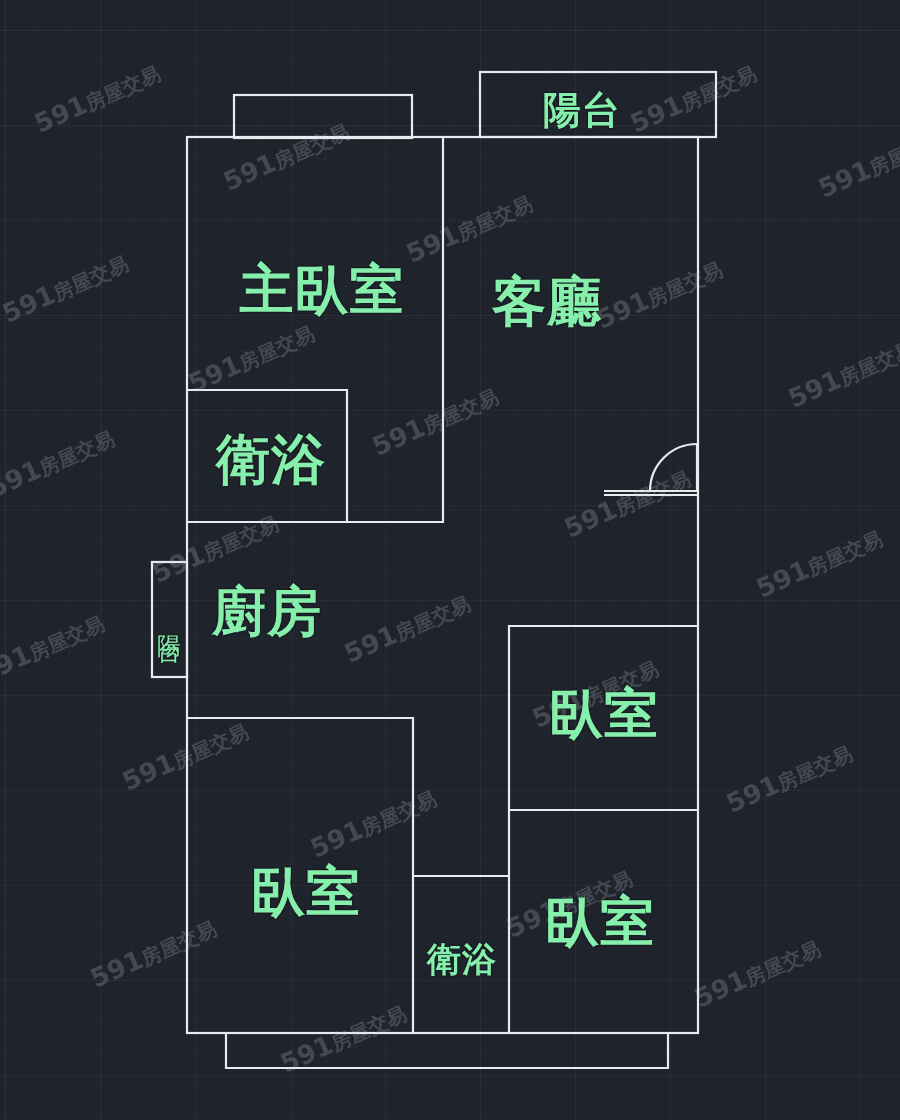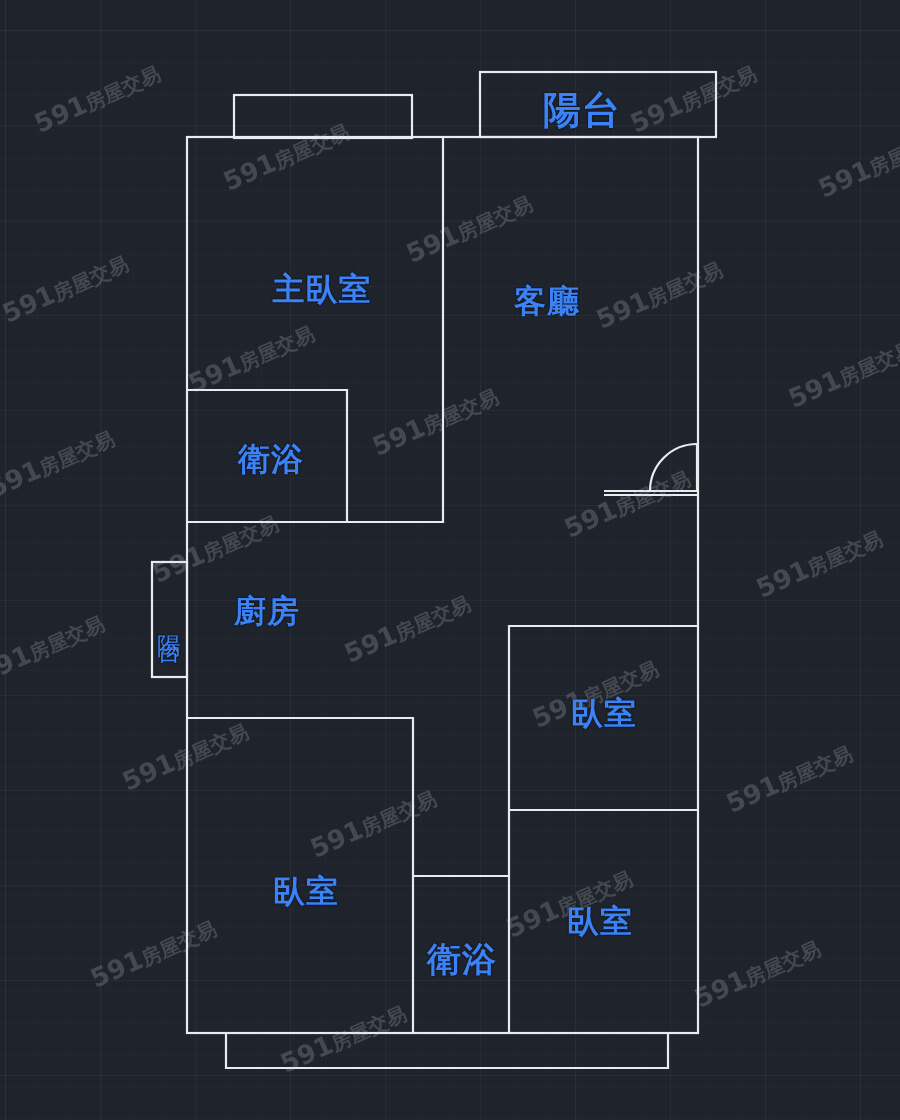--- a/index.html
+++ b/index.html
@@ -12,26 +12,26 @@
       linear-gradient(rgba(255,255,255,0.02) 1px, transparent 1px),
       linear-gradient(90deg, rgba(255,255,255,0.02) 1px, transparent 1px);
     background-size: 95px 95px, 95px 95px, 32px 32px, 32px 32px;
     background-position: -2px 30px, 5px -2px, -2px 30px, 5px -2px;
     position:relative;
     font-family:"DejaVu Sans", "Liberation Sans", sans-serif;
   }
   svg#plan { position:absolute; left:0; top:0; }
   .wall { fill:none; stroke:#e9ecef; stroke-width:2.2; }
   .label {
-    position:absolute; color:#3b82f6; font-weight:bold;
+    position:absolute; color:#86efac; font-weight:bold;
     white-space:nowrap; transform:translate(-50%,-50%);
     letter-spacing:1px;
     text-shadow: 0 0 2px #000;
   }
-  .label.big { font-size:32px; }
+  .label.big { font-size:54px; }
   .label.mid { font-size:38px; }
   .label.small { font-size:34px; }
   .label.vertical {
     font-size:24px; font-weight:normal; line-height:30px;
     writing-mode:vertical-rl; text-orientation:upright; letter-spacing:4px;
   }
   .wm {
     position:absolute; color:rgba(200,205,215,0.22);
     font-size:20px; font-weight:bold; white-space:nowrap;
     transform:rotate(-24deg); transform-origin:left center;

